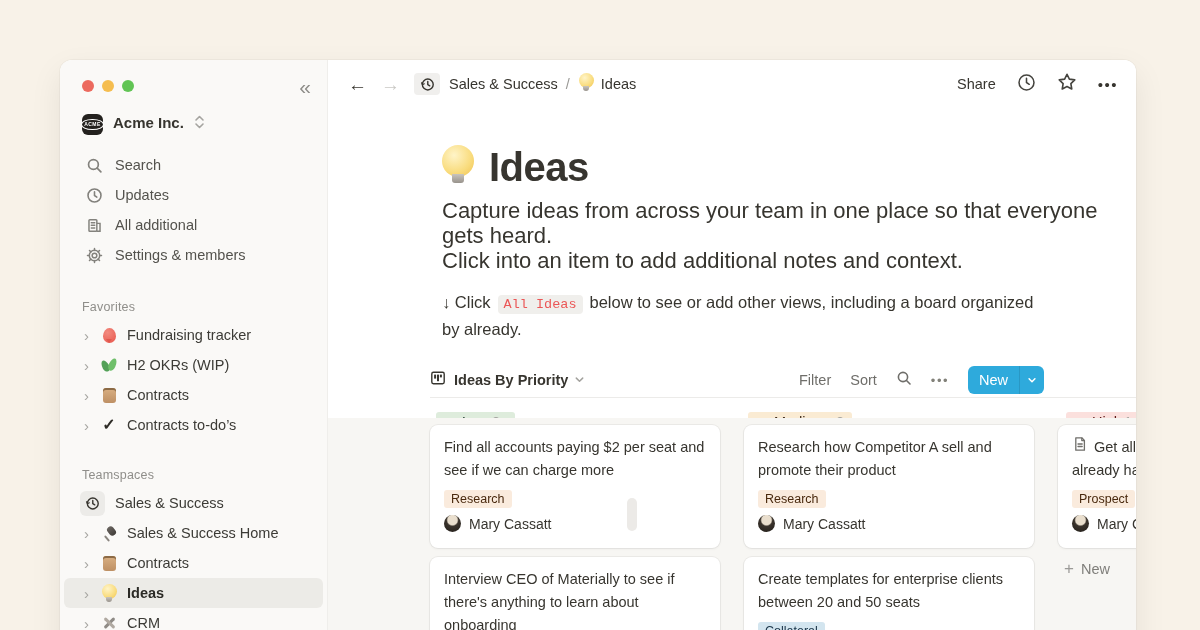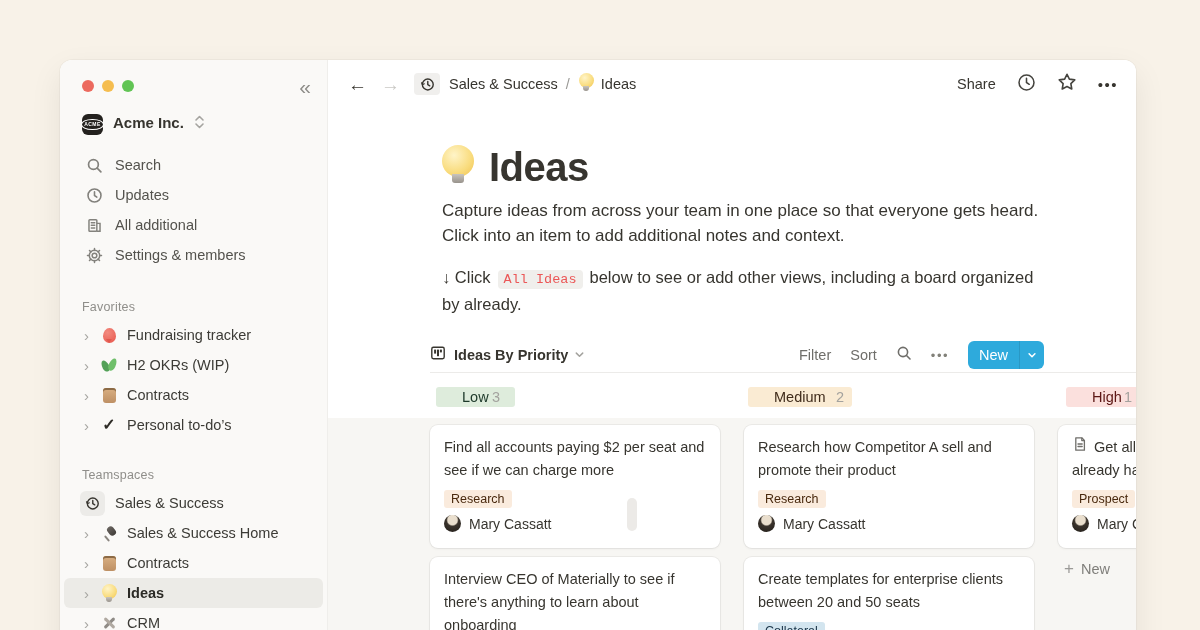--- a/index.html
+++ b/index.html
@@ -69,21 +69,21 @@
   .crumb-sep { color:#9B9A97; margin-left:8px; }
   .crumb-emoji { margin-left:9px; }
   .crumb-page { margin-left:7px; }
   .topbar-right { margin-left:auto; display:flex; align-items:center; gap:21px; color:#45443F; }
   .share { font-size:14.5px; color:#37352F; }
   .dots { font-size:15px; letter-spacing:1.5px; color:#37352F; }
 
   .content { padding:35px 0 0 114px; }
   .title-row { display:flex; align-items:center; gap:15px; height:48px; }
   .page-title { font-size:40px; font-weight:700; letter-spacing:-.5px; color:#37352F; }
-  .desc { margin-top:7px; font-size:17px; line-height:25px; color:#37352F; }
+  .desc { margin-top:7px; font-size:22px; line-height:25px; color:#37352F; }
   .instr { margin-top:17px; font-size:16.5px; line-height:25px; color:#37352F; }
   .code-chip { font-family:"Liberation Mono",monospace; font-size:13.5px; color:#EB5757; background:#F0EFEC; border-radius:4px; padding:2px 6px; margin:0 7px; }
 
   .view-toolbar { margin-left:-12px; margin-top:21px; height:34px; width:614px; display:flex; align-items:center; }
   .view-name { font-size:14.5px; font-weight:600; color:#37352F; margin:0 6px 0 8px; }
   .tb-gray { font-size:14.5px; color:#6F6E6A; }
   .tb-right { margin-left:auto; display:flex; align-items:center; gap:19px; }
   .new-btn { display:flex; height:28px; border-radius:6px; overflow:hidden; }
   .new-main { background:#2EAADC; color:#fff; font-size:14.5px; font-weight:500; padding:0 11px; display:flex; align-items:center; }
   .new-chev { background:#2EAADC; width:25px; display:flex; align-items:center; justify-content:center; border-left:1px solid rgba(0,0,0,.1); color:#fff; }
@@ -196,21 +196,21 @@
       <span class="emo">
           <span class="scroll-ic"></span>
         </span>
       <span class="item-label">Contracts</span>
     </div>
     <div class="side-row">
       <span class="chev">›</span>
       <span class="emo">
           <span class="check-ic">✓</span>
         </span>
-      <span class="item-label">Personal to-do’s</span>
+      <span class="item-label">Contracts to-do’s</span>
     </div>
 
     <div class="section-label ts">Teamspaces</div>
 
     <div class="side-row" style="padding-left:20px">
       <span class="hist-badge">
           <svg width="15" height="15" viewBox="0 0 16 16" fill="none" stroke="currentColor" stroke-width="1.5" stroke-linecap="round">
             <circle cx="8.3" cy="8" r="5.8"></circle>
             <path d="M8.3 4.8V8l2.1 1.4"></path>
             <path d="M1.6 6.2l1 2 2-1" stroke-width="1.2"></path>

